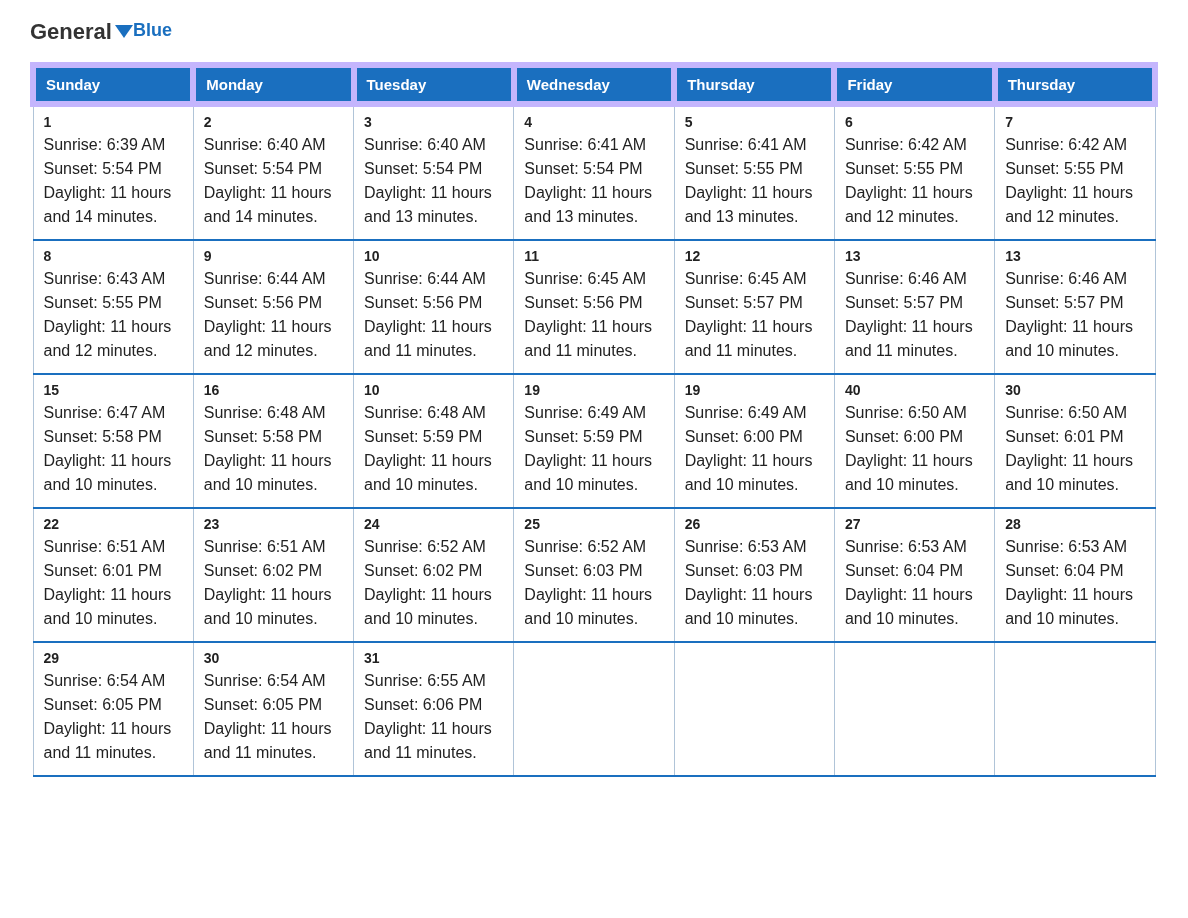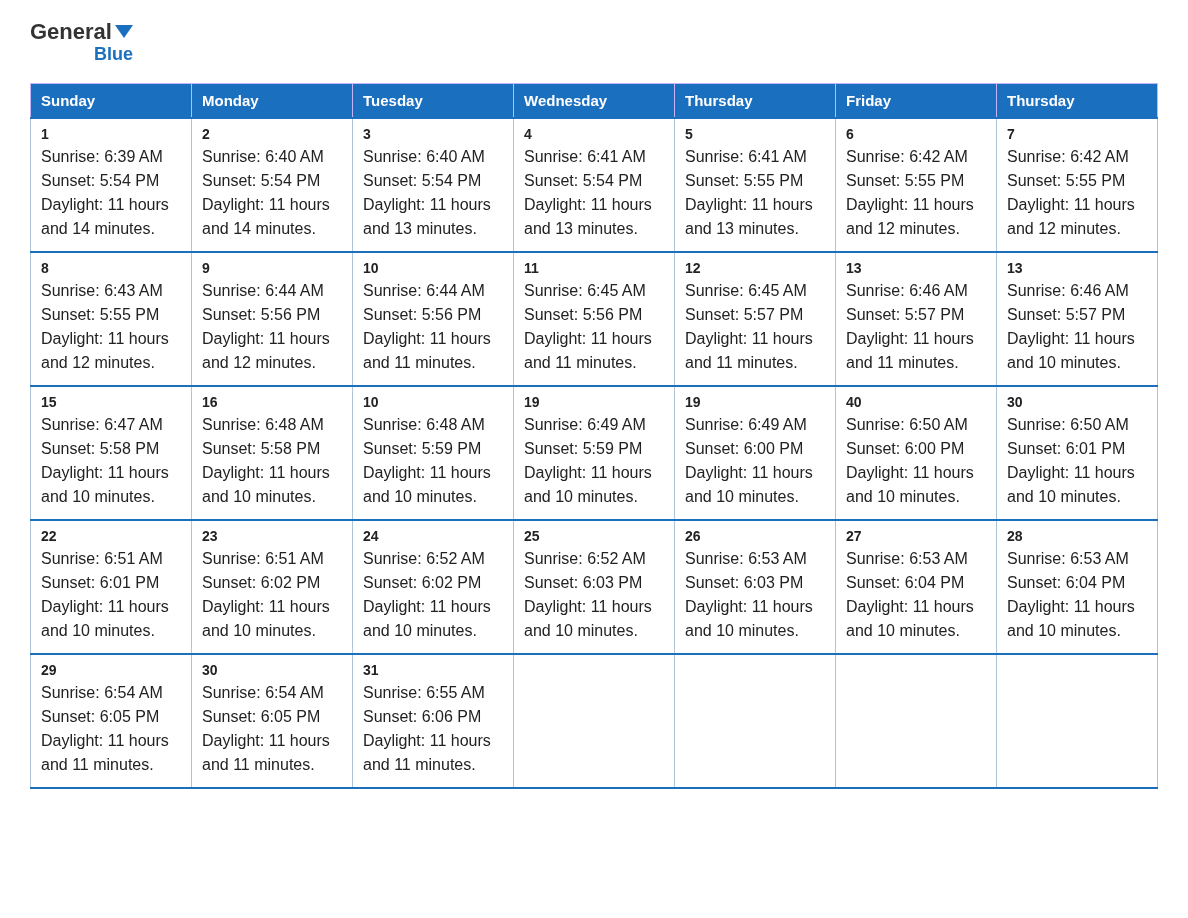--- a/index.html
+++ b/index.html
@@ -11,22 +11,22 @@
       padding: 20px 30px;
     }
     .header {
       display: flex;
       justify-content: space-between;
       align-items: flex-start;
       margin-bottom: 18px;
     }
     .logo {
       display: flex;
-      flex-direction: column;
-      align-items: flex-end;
+      flex-direction: row;
+      align-items: flex-start;
     }
     .logo-text {
       font-size: 22px;
       font-weight: bold;
       color: #333;
       line-height: 1.1;
     }
     .logo-row1 { display: flex; align-items: center; }
     .logo-row2 { color: #1a6fbf; font-size: 18px; font-weight: bold; }
     .title-block { text-align: right; }
@@ -46,21 +46,21 @@
       border-collapse: collapse;
       border: 1.5px solid #1a6fbf;
     }
     .calendar-table th {
       background-color: #1a6fbf;
       color: #fff;
       font-size: 15px;
       font-weight: bold;
       padding: 8px 10px;
       text-align: left;
-      border: 1px solid #c4b5fd;
+      border: 6px solid #c4b5fd;
     }
     .calendar-table td {
       vertical-align: top;
       padding: 7px 10px 10px 10px;
       border: 1px solid #b0c4d8;
       font-size: 12.5px;
       color: #222;
       width: calc(100% / 7);
       min-height: 90px;
     }

